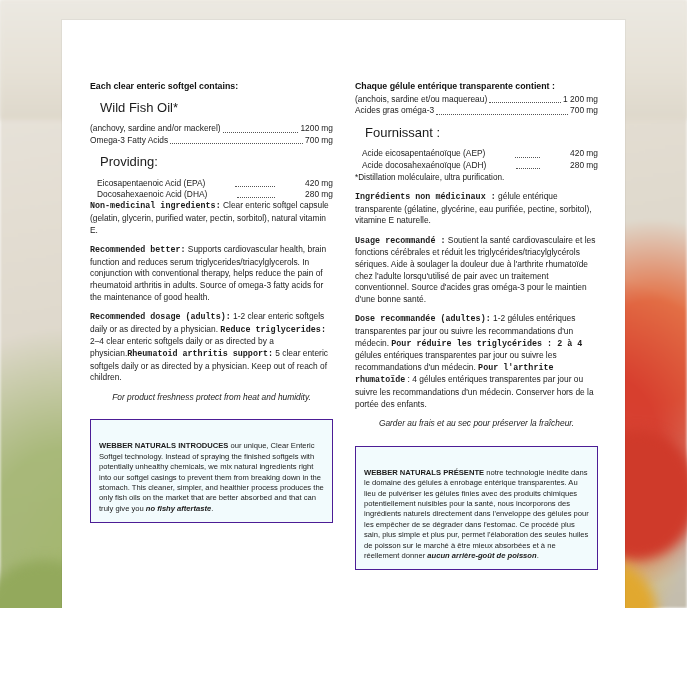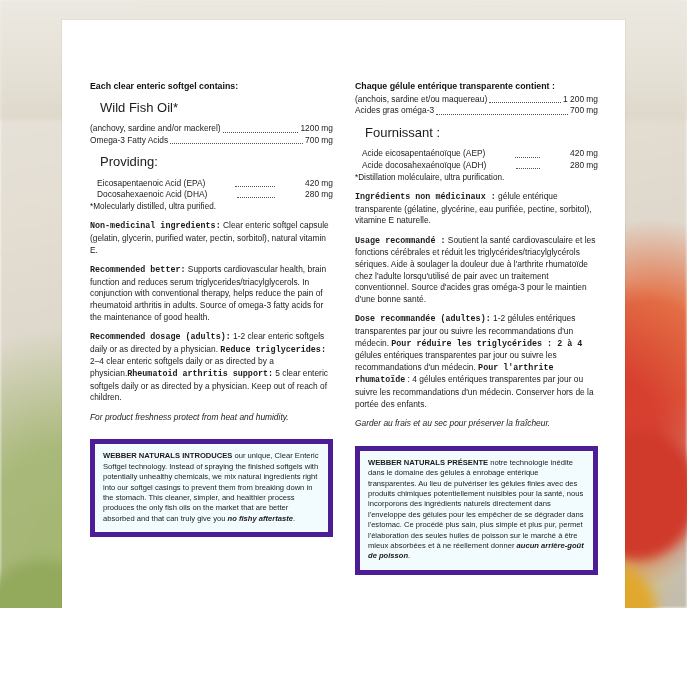--- a/index.html
+++ b/index.html
@@ -116,27 +116,28 @@
   .row .val { flex: 0 0 auto; }
   .indent { padding-left: 7px; gap: 28px; }
 
   
   .fresh {
     font-size: 8.4px;
     line-height: 11.6px;
     font-style: italic;
     color: #1b1b1b;
     margin: 6px 0 10px 0;
+    text-align: center;
   }
 
   
   .box {
-    border: 5px solid #4c1d95;
+    border: 1px solid #4c1d95;
     background: #f2fbfd;
-    padding: 7px 8px 8px 8px;
+    padding: 21px 8px 8px 8px;
     margin-top: 16px;
   }
   .box p {
     margin: 0;
     font-size: 7.6px;
     line-height: 10.4px;
     color: #1b1b1b;
   }
   .box .brand { font-weight: bold; }
   .box em { font-style: italic; font-weight: bold; }
@@ -179,21 +180,20 @@
           <span class="nm">Eicosapentaenoic Acid (EPA)</span>
           <span class="dots"></span>
           <span class="val">420 mg</span>
         </div>
         <div class="row indent">
           <span class="nm">Docosahexaenoic Acid (DHA)</span>
           <span class="dots"></span>
           <span class="val">280 mg</span>
         </div>
 
-        <div class="tiny-note">*Molecularly distilled, ultra purified.</div>
 
         <p class="para"><b>Non-medicinal ingredients:</b><span> Clear enteric softgel capsule (gelatin, glycerin, purified water, pectin, sorbitol), natural vitamin E.</span></p>
 
         <p class="para"><b>Recommended better:</b><span> Supports cardiovascular health, brain function and reduces serum triglycerides/triacylglycerols. In conjunction with conventional therapy, helps reduce the pain of rheumatoid arthritis in adults. Source of omega-3 fatty acids for the maintenance of good health.</span></p>
 
         <p class="para"><b>Recommended dosage (adults):</b><span> 1-2 clear enteric softgels daily or as directed by a physician. </span><b>Reduce triglycerides:</b><span> 2–4 clear enteric softgels daily or as directed by a physician.</span><b>Rheumatoid arthritis support:</b><span> 5 clear enteric softgels daily or as directed by a physician. Keep out of reach of children.</span></p>
 
         <p class="fresh">For product freshness protect from heat and humidity.</p>
 
         <div class="box">

